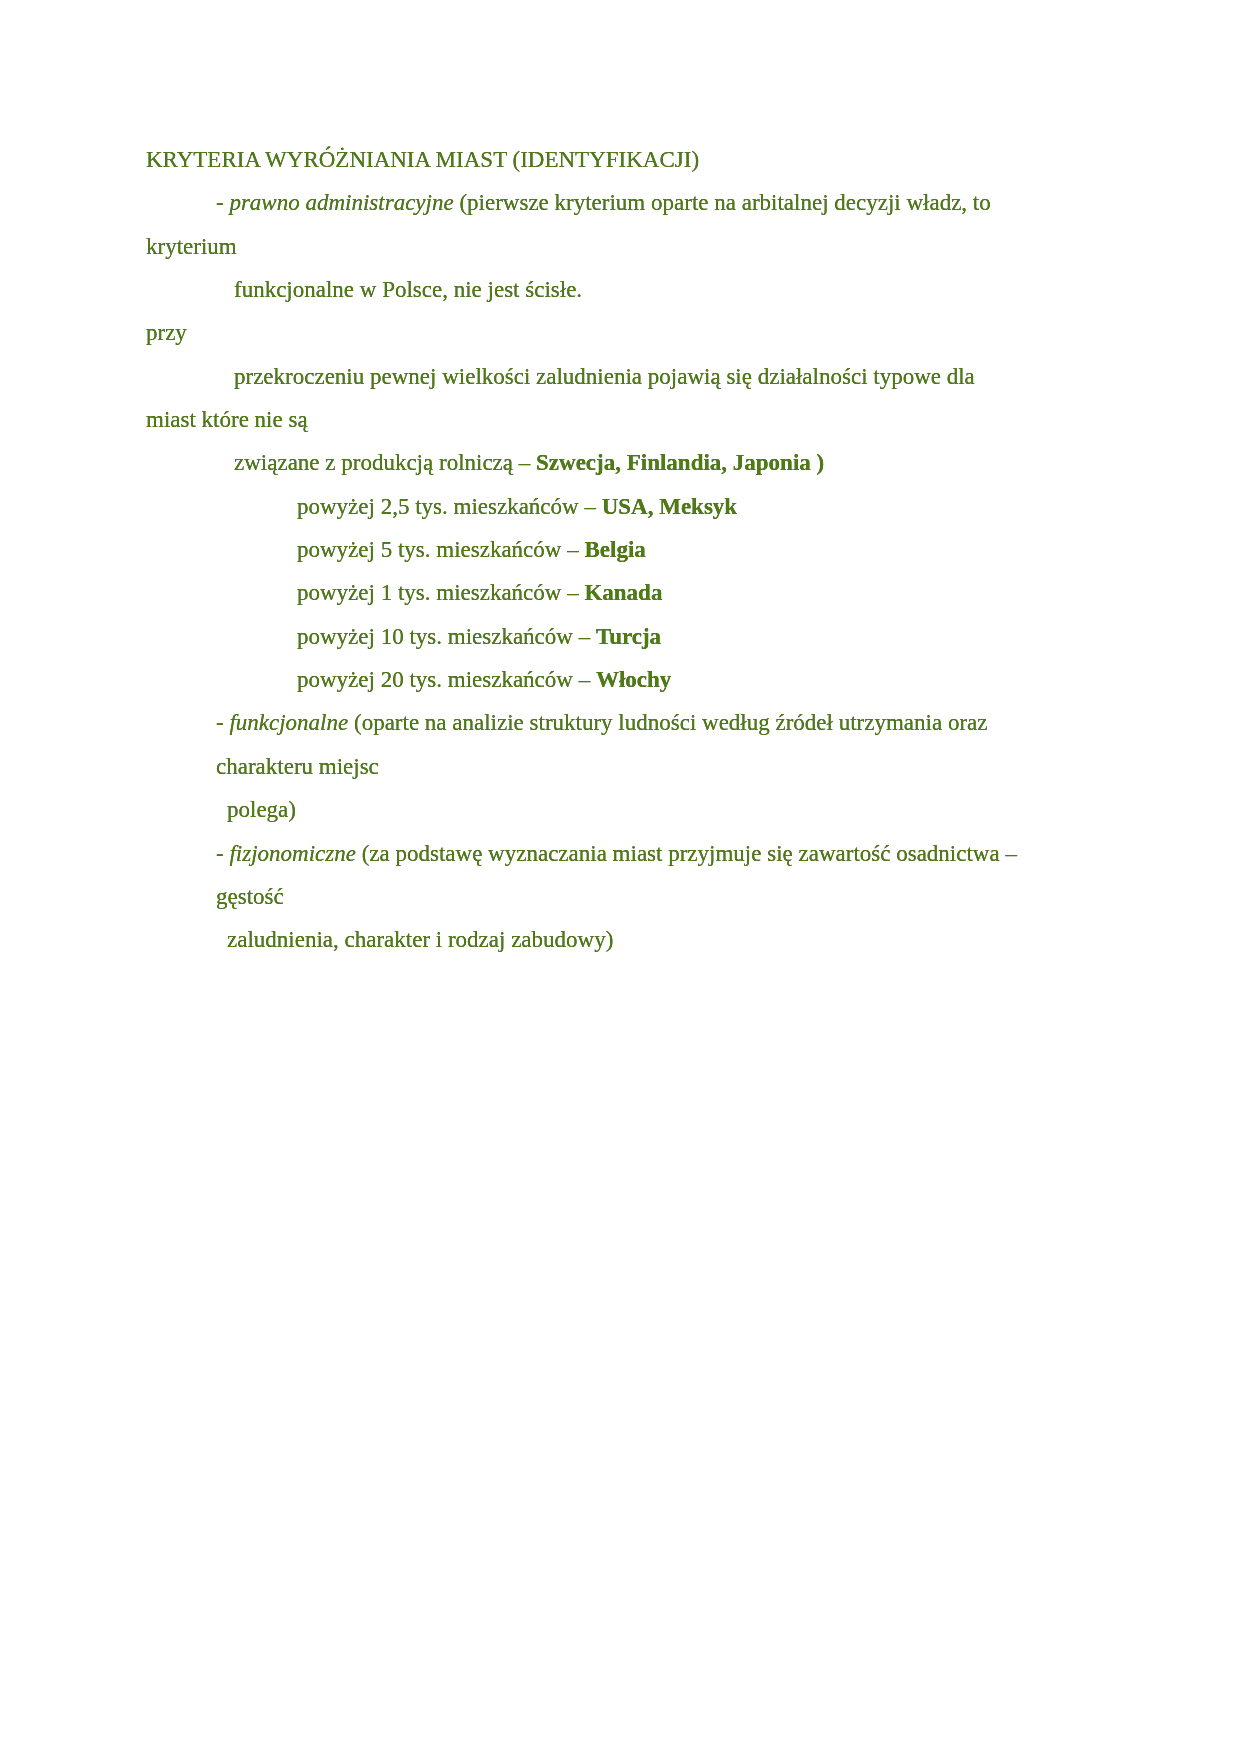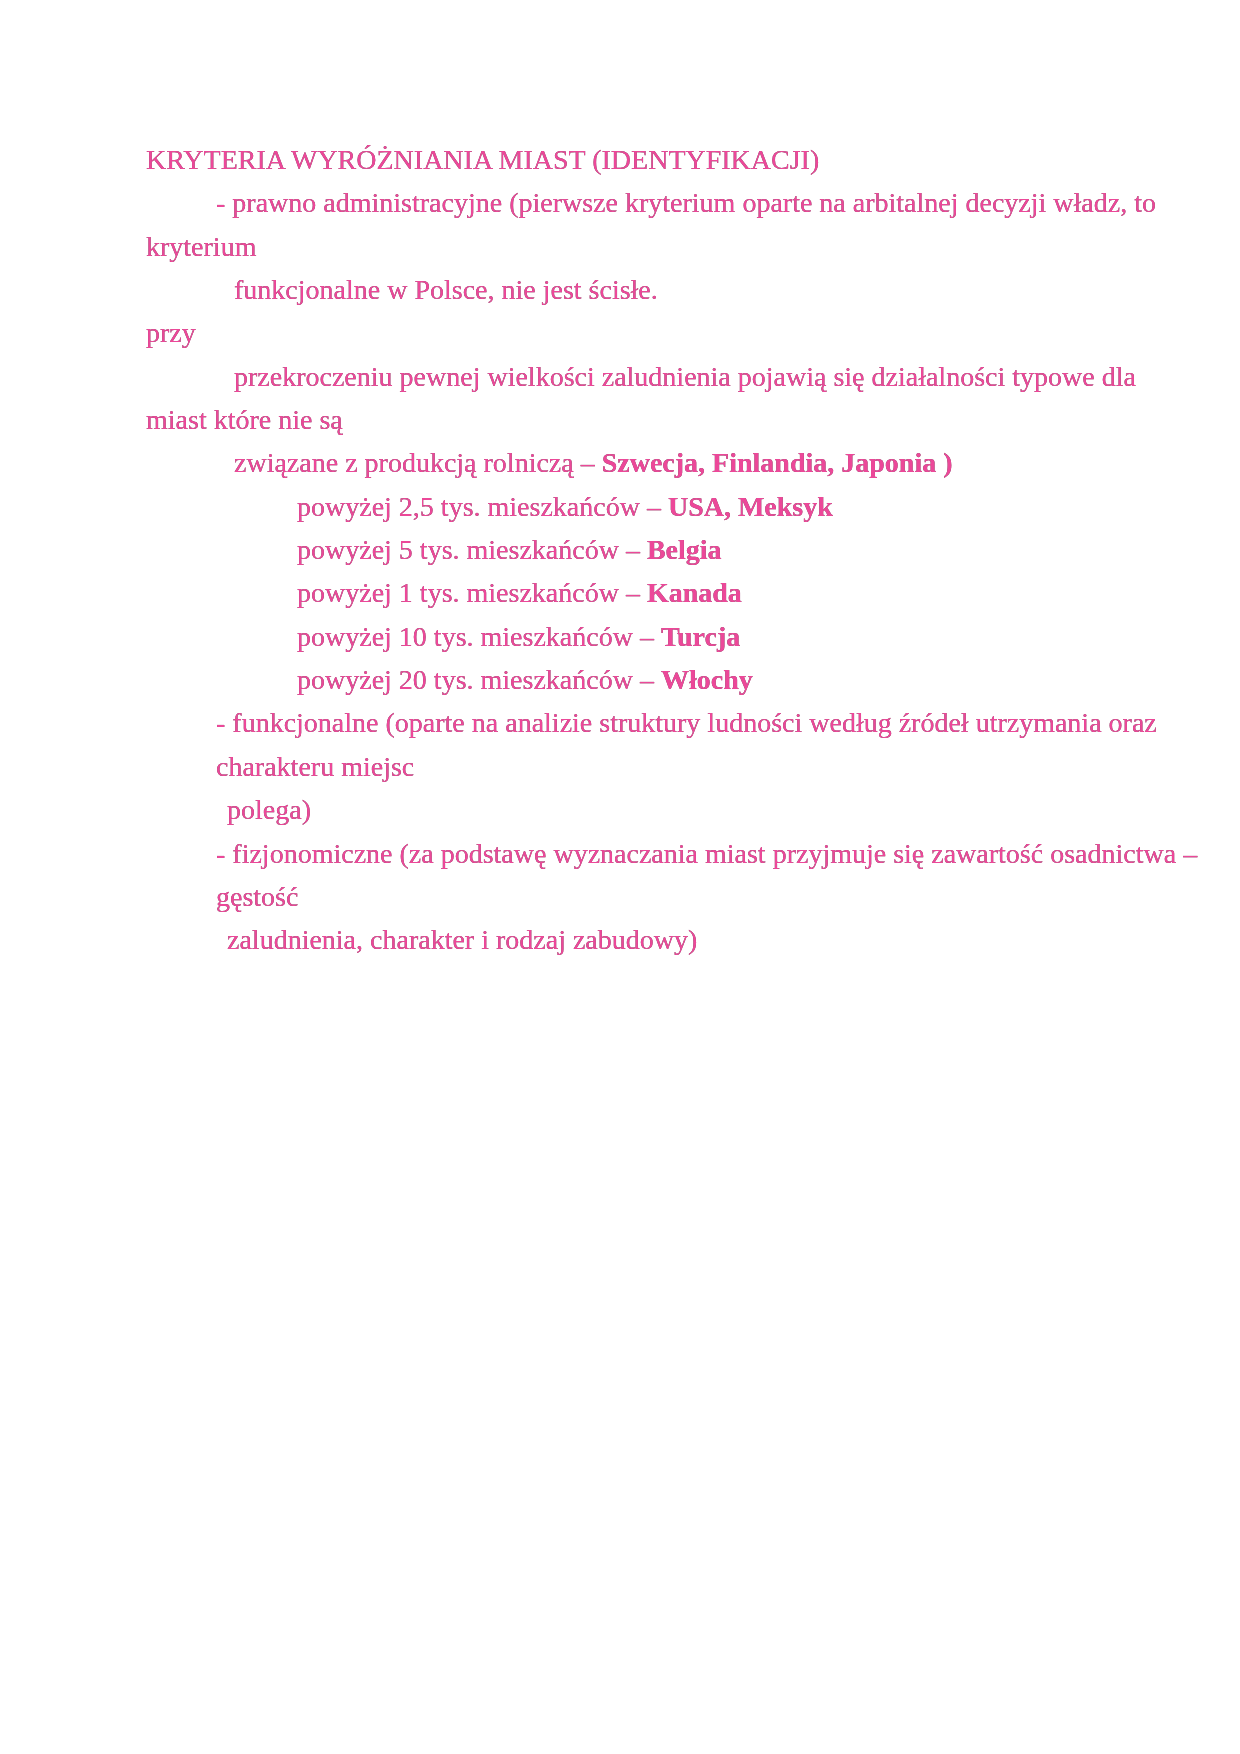--- a/index.html
+++ b/index.html
@@ -17,33 +17,33 @@
     overflow: hidden;
     font-family: "Liberation Serif", "DejaVu Serif", serif;
   }
   .text-block {
     position: absolute;
     left: 146px;
     top: 138px;
     right: 30px;
   }
   .text-line {
-    font-size: 28px;
+    font-size: 23px;
     line-height: 43.35px;
     white-space: nowrap;
-    color: #ec4899;
+    color: #4d7c0f;
     
     text-shadow: 0 0 0.5px rgba(23, 20, 18, 0.75);
   }
   .indent-margin { padding-left: 0; }
   .indent-bullet { padding-left: 70px; }
   .indent-hang   { padding-left: 81px; }
   .indent-cont   { padding-left: 88px; }
   .indent-list   { padding-left: 151px; }
-  .seg-italic { }
+  .seg-italic { font-style: italic; }
   .seg-bold   { font-weight: bold; }
 </style>
 </head>
 <body>
 
 <div class="page">
   <div class="text-block" style="color: rgb(23, 20, 18);">
       <div class="text-line indent-margin"><span class="">KRYTERIA WYRÓŻNIANIA MIAST (IDENTYFIKACJI)</span></div>
       <div class="text-line indent-bullet"><span class="">- </span><span class="seg-italic ">prawno administracyjne</span><span class=""> (pierwsze kryterium oparte na arbitalnej decyzji władz, to</span></div>
       <div class="text-line indent-margin"><span class="">kryterium</span></div>

